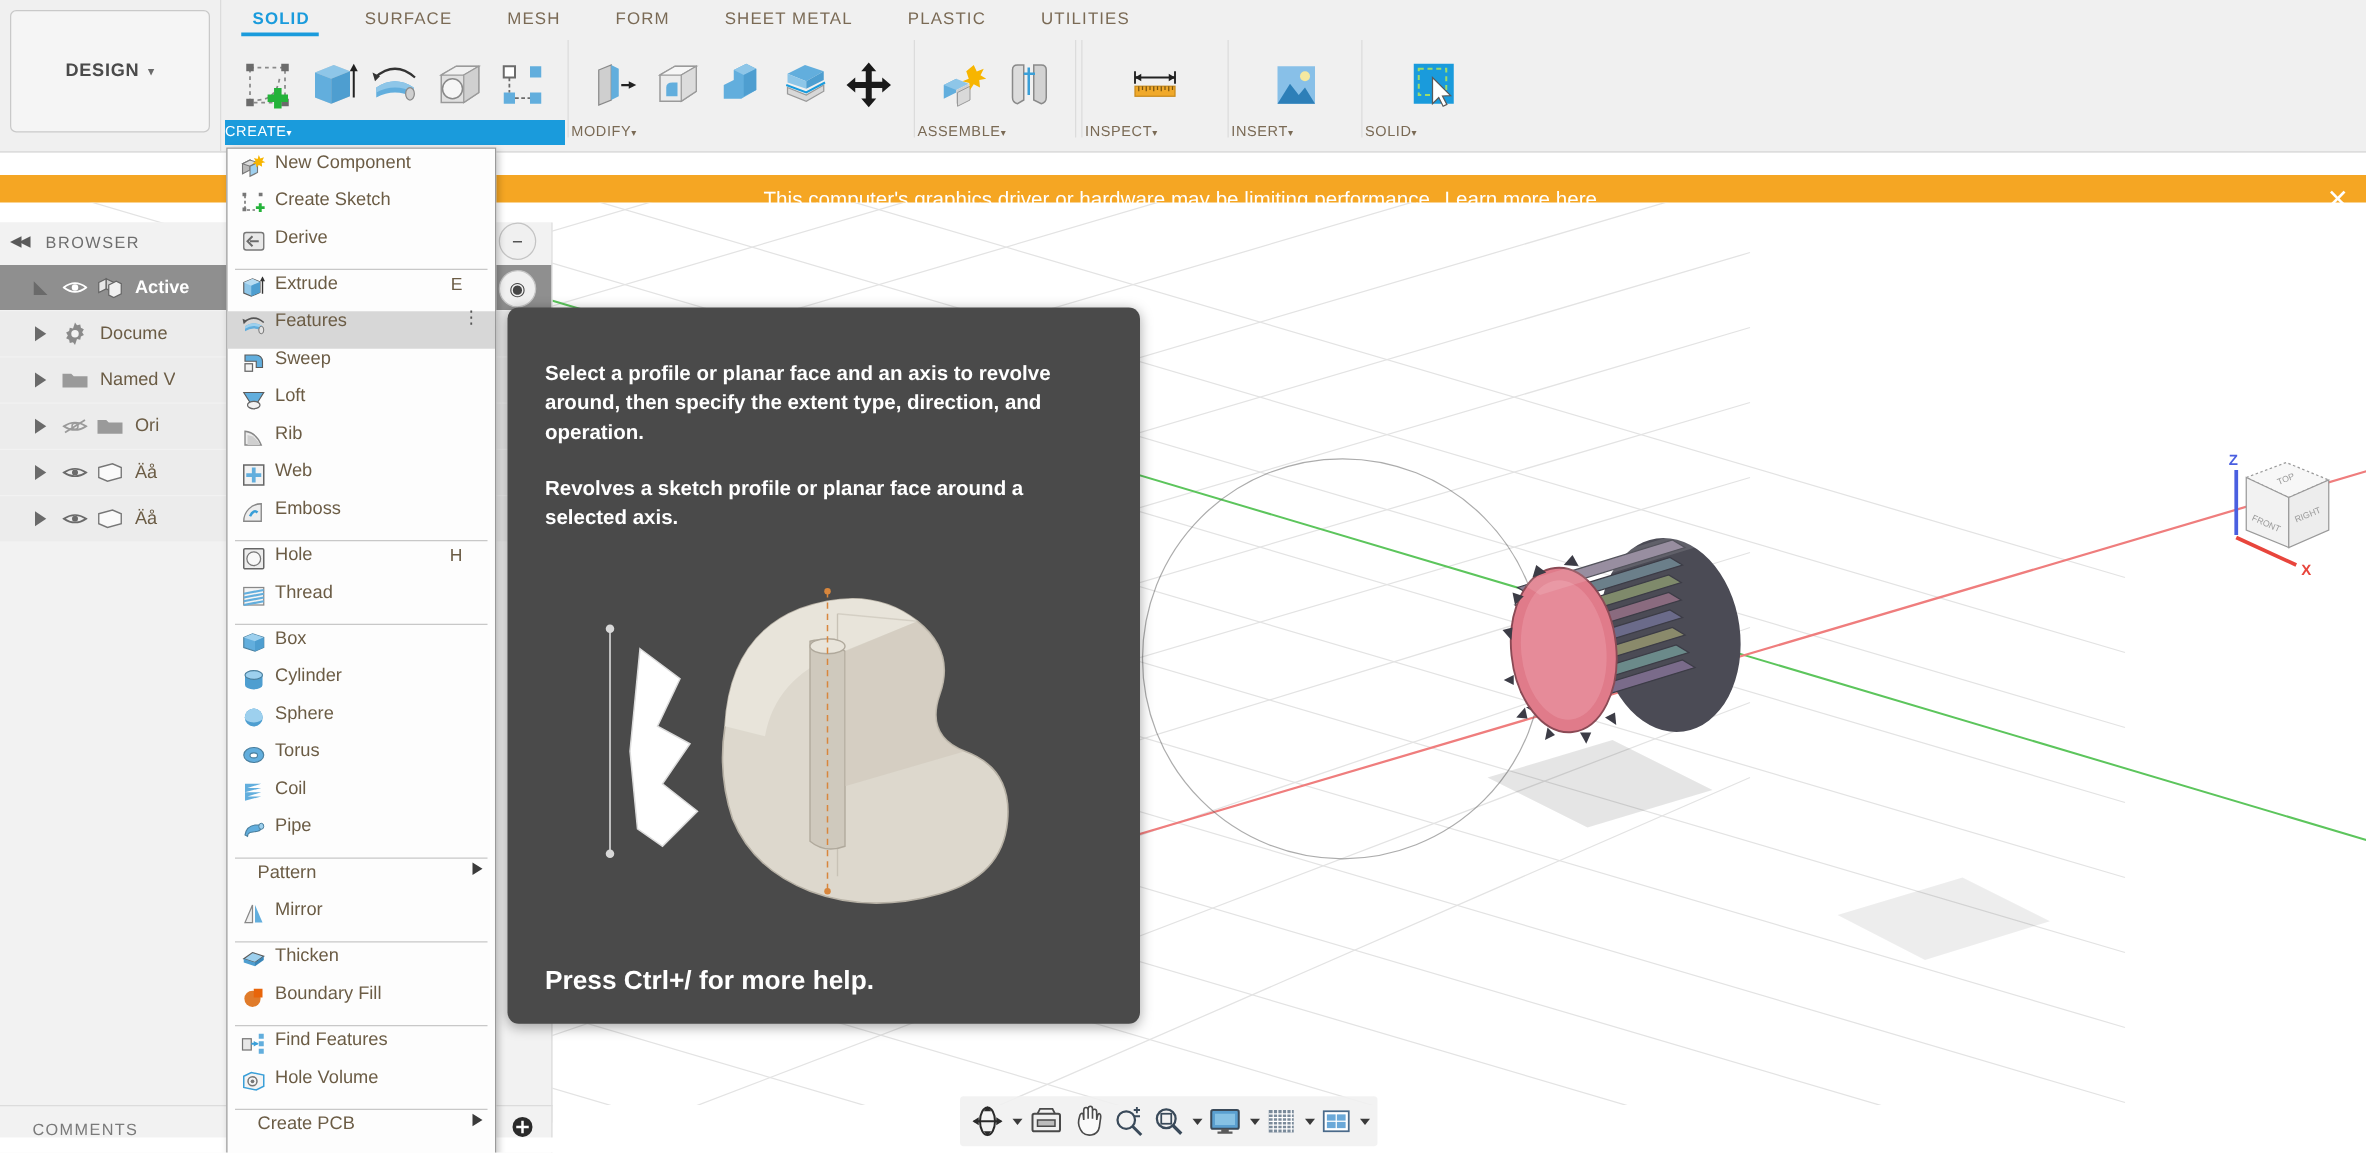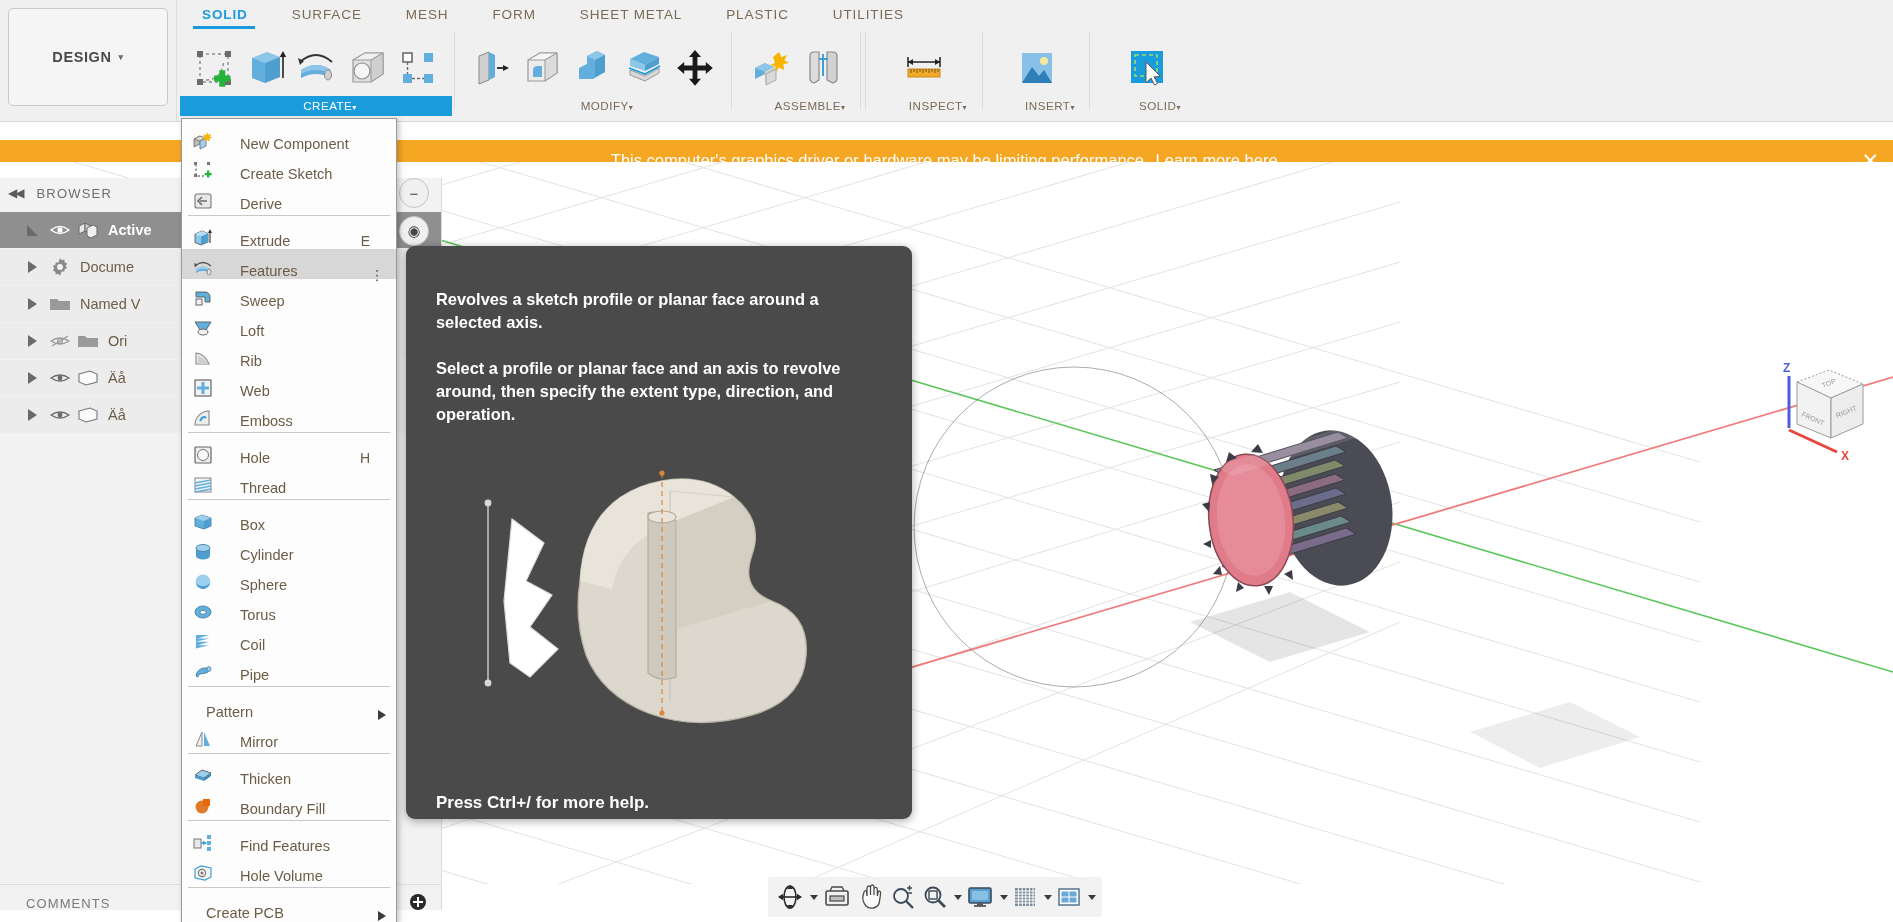--- a/index.html
+++ b/index.html
@@ -34,22 +34,22 @@
     font-size: 13.5px; letter-spacing: .9px; color: #7a6a55; padding: 0 22px;
     line-height: 30px; white-space: nowrap; cursor: default;
   }
   .tab.active { color: #1a9bdc; font-weight: bold; }
 
   
   .panels { position: absolute; left: 180px; top: 30px; height: 92px; display: flex; align-items: flex-start; }
   .panel { position: relative; height: 92px; display: flex; flex-direction: column; }
   .panel-icons { display: flex; align-items: flex-end; gap: 4px; height: 66px; padding: 0 10px; }
   .panel-label {
-    height: 20px; line-height: 20px; text-align: center;
-    font-size: 11.6px; letter-spacing: .5px; color: #7a6a55; white-space: nowrap; padding-left: 28px;
+    height: 20px; line-height: 20px; 
+    font-size: 11.6px; letter-spacing: .5px; color: #7a6a55; white-space: nowrap;
   }
   .panel-label .caret { font-size: 8px; }
   .panel.create .panel-label { background: #1a9bdc; color: #ffffff; }
   .panel-div { width: 1px; height: 78px; background: #dcdcdc; margin: 2px 2px 0 2px; align-self: flex-start; }
   .tool { width: 52px; height: 56px; display: flex; align-items: center; justify-content: center; cursor: default; }
   .tool svg { display: block; }
   .tool.big { width: 58px; }
   .activebar { position:absolute; left:193px; top:26px; width:62px; height:3px; background:#1a9bdc; }
 
   
@@ -92,40 +92,40 @@
   .tri-open { width:0;height:0;border-bottom: 11px solid #6a6a6a; border-right: 11px solid transparent; }
   .tlabel { margin-left: 6px; white-space: nowrap; overflow: hidden; }
 
   
   .menu {
     position: absolute; left: 181px; top: 118px; width: 216px;
     background: #fdfdfd; border: 1px solid #9a9a9a;
     box-shadow: 2px 2px 6px rgba(0,0,0,.25); z-index: 40;
     padding: 3px 0 2px 0;
   }
-  .mi { height: 30px; display: flex; align-items: flex-end; padding: 0 4px 0 8px; cursor: default; position: relative; gap: 20px; }
+  .mi { height: 30px; display: flex; align-items: flex-start; padding: 0 4px 0 8px; cursor: default; position: relative; }
   .mi.hl { background: #d7d7d7; }
   .mi-ico { width: 26px; height: 22px; display: flex; align-items: center; justify-content: center; flex: none; }
   .mi-lbl { font-size: 14.6px; color: #6b5c45; margin-left: 4px; white-space: nowrap; }
   .mi-key { position: absolute; right: 26px; font-size: 14px; color: #6b5c45; }
   .mi-arrow { position: absolute; right: 10px; width:0;height:0; border-left: 8px solid #3b3b3b; border-top: 5px solid transparent; border-bottom: 5px solid transparent; }
   .mi-dots { position: absolute; right: 12px; color:#555; font-size:14px; letter-spacing:0; line-height:8px; }
   .msep { height: 1px; background: #c8c8c8; margin: 3px 6px; }
   .mi.noicon .mi-lbl { margin-left: 16px; }
 
   
   .tooltip {
     position: absolute; left: 406px; top: 246px; width: 506px; height: 573px;
     background: #4a4a4a; border-radius: 9px; z-index: 45;
     box-shadow: 0 2px 10px rgba(0,0,0,.35);
   }
   .tt-body { padding: 42px 36px 0 30px; }
   .tt-p { color: #ffffff; font-size: 16.4px; font-weight: bold; line-height: 1.42; margin: 0 0 22px 0; }
   .tt-img { position: absolute; left: 28px; top: 205px; width: 450px; height: 300px; }
-  .tt-foot { position: absolute; left: 30px; bottom: 6px; color: #ffffff; font-size: 17px; font-weight: bold; }
+  .tt-foot { position: absolute; left: 30px; bottom: 22px; color: #ffffff; font-size: 21px; font-weight: bold; }
 
   
   .vp-btn-col { position: absolute; left: 399px; top: 178px; width: 40px; z-index: 20; }
   .vp-rnd {
     width: 30px; height: 30px; border-radius: 50%; background: #f0f0f0; border: 1px solid #c4c4c4;
     display: flex; align-items: center; justify-content: center; margin-bottom: 8px; cursor: pointer;
     color: #444; font-size: 15px;
   }
 
   
@@ -953,22 +953,22 @@
 
     <div class="mi noicon">
       <span class="mi-lbl">Create PCB</span>
       <span class="mi-arrow"></span>
     </div>
 
   </div>
 
   <div class="tooltip">
     <div class="tt-body">
+      <p class="tt-p">Select a profile or planar face and an axis to revolve around, then specify the extent type, direction, and operation.</p>
       <p class="tt-p">Revolves a sketch profile or planar face around a selected axis.</p>
-      <p class="tt-p">Select a profile or planar face and an axis to revolve around, then specify the extent type, direction, and operation.</p>
     </div>
     <svg class="tt-img" viewBox="0 0 450 300">
 
       <path d="M54 52 L54 232" stroke="#cfcfcf" stroke-width="1.4"></path>
       <circle cx="54" cy="52" r="3.4" fill="#d8d8d8"></circle>
       <circle cx="54" cy="232" r="3.4" fill="#d8d8d8"></circle>
       <path d="M78 68 L110 92 L92 130 L118 144 L96 176 L124 198 L96 226 L76 212 L70 150 Z" fill="#ffffff" stroke="#dcdcdc" stroke-width="1.2"></path>
 
       <g>
         <path d="M146 130 Q150 58 206 36 Q262 16 300 46 Q330 70 318 104 Q306 138 338 150

